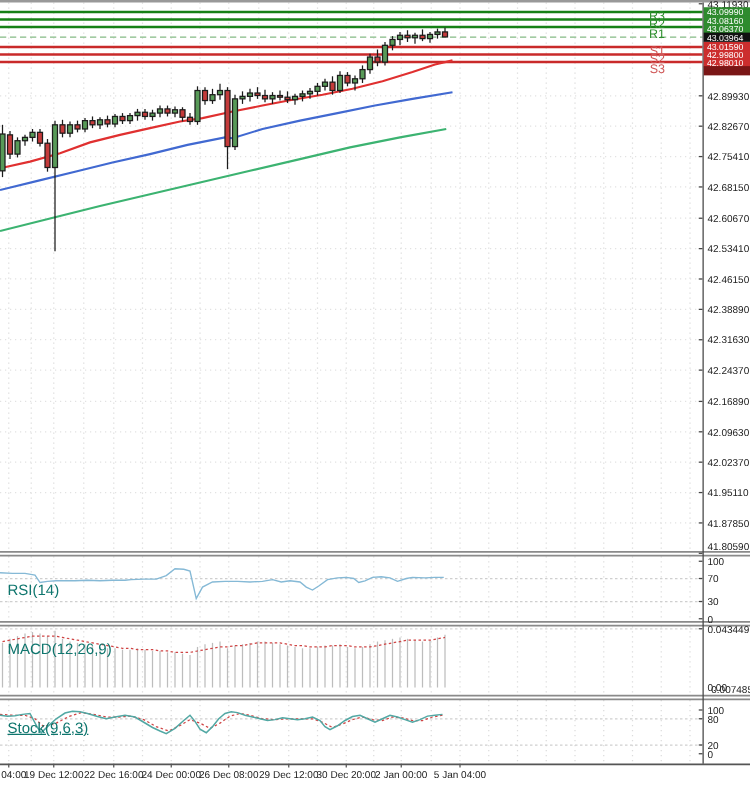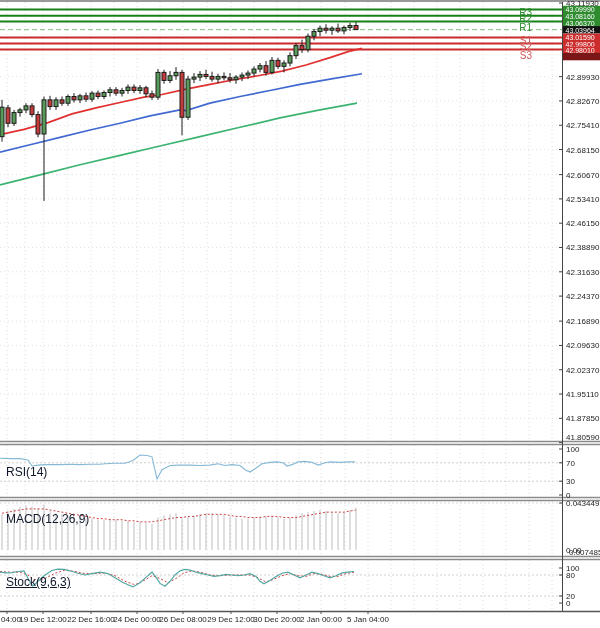--- a/index.html
+++ b/index.html
@@ -1,19 +1,19 @@
 <!DOCTYPE html>
 <html><head>
 <meta charset="utf-8">
 <style>
   html,body{margin:0;padding:0;background:#fff;}
   .screen{position:relative;width:600px;height:628px;background:#ffffff;overflow:hidden;
           font-family:"Liberation Sans",sans-serif;}
   svg{position:absolute;left:0;top:0;}
-  .ind-label{position:absolute;color:#0f172a;font-size:12px;letter-spacing:0px;}
+  .ind-label{position:absolute;color:#0f766e;font-size:12px;letter-spacing:0px;}
   .ind-label.rsi{left:6px;top:465px;}
   .ind-label.macd{left:6px;top:512px;text-align:right;}
   .ind-label.stoch{left:6px;top:575px;text-decoration:underline;}
 </style>
 </head>
 <body>
 
 <div class="screen">
   <svg id="chart-svg" width="600" height="628" viewBox="0 0 600 628">
       <g>

